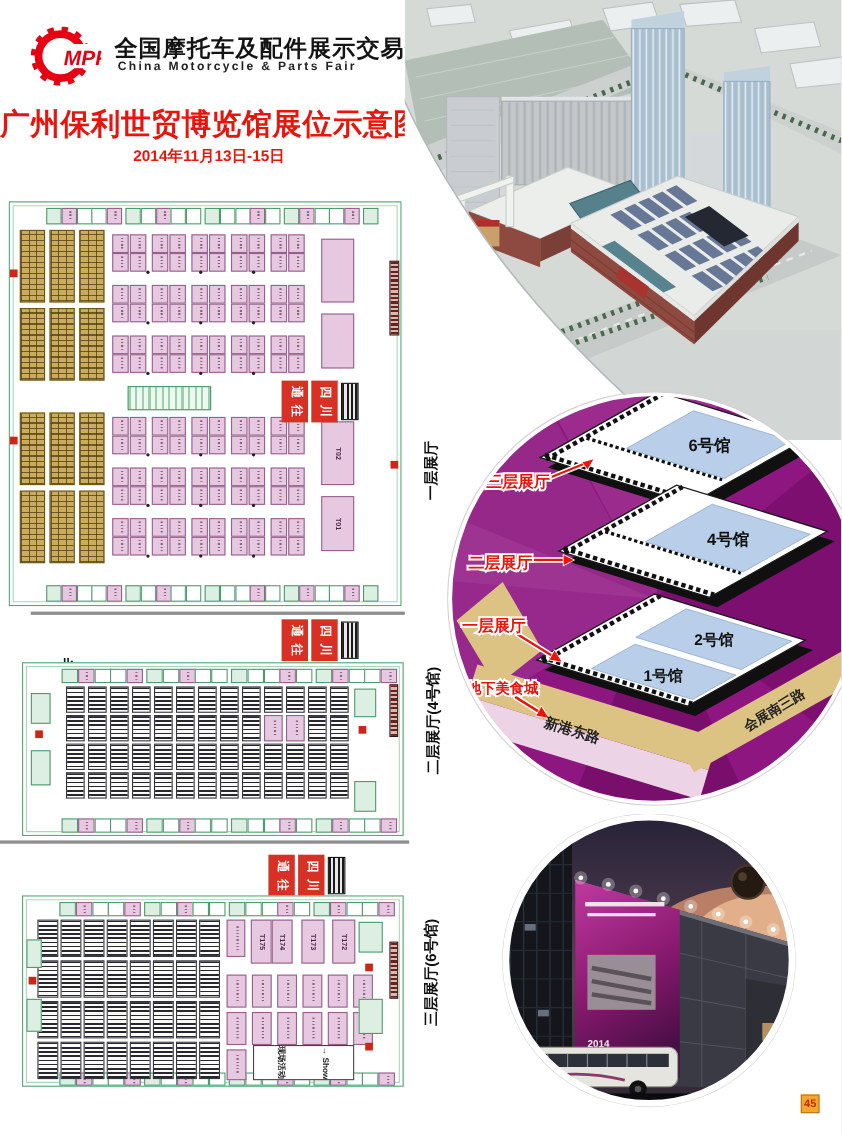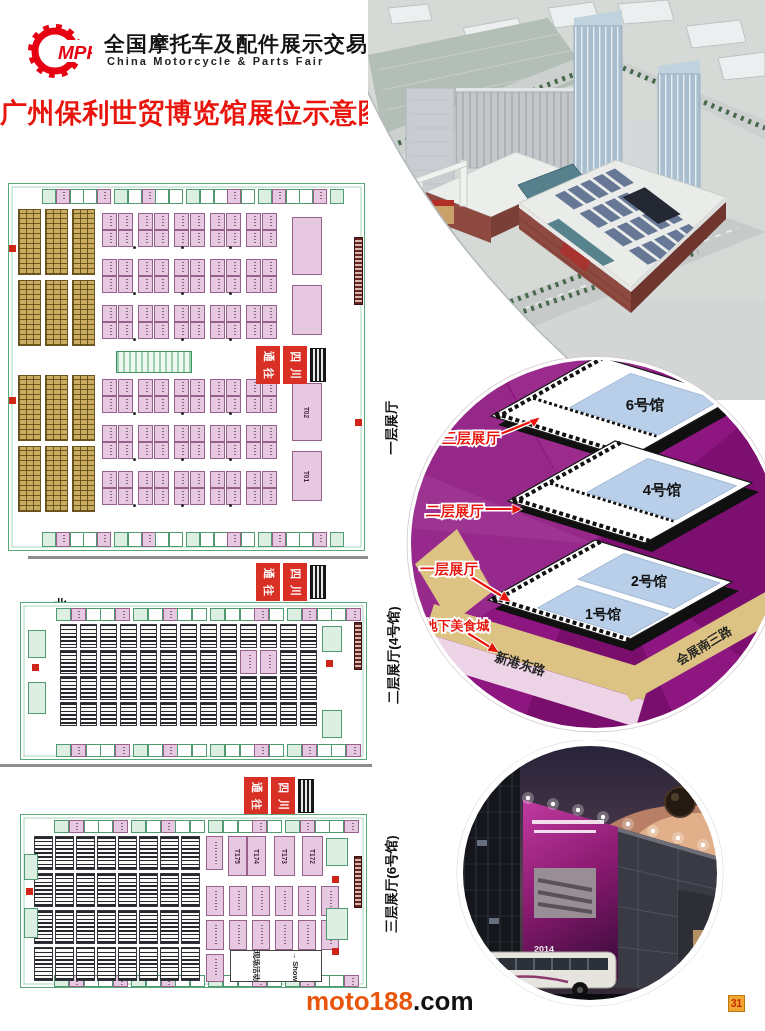--- a/index.html
+++ b/index.html
@@ -65,20 +65,21 @@
 
   <svg class="abs" style="left:28px;top:24px" width="64" height="54" viewBox="0 0 64 54">
     <circle cx="27" cy="27" r="20" fill="none" stroke="#e60012" stroke-width="7"></circle>
     <circle cx="27" cy="27" r="24" fill="none" stroke="#e60012" stroke-width="6" stroke-dasharray="5.6 7"></circle>
     <rect x="30" y="16" width="34" height="22" fill="#fff"></rect>
     <text x="30" y="35" font-size="19" font-weight="bold" font-style="italic" fill="#e60012">MPF</text>
   </svg>
   <div class="abs org-cn" style="left:104px;top:30px">全国摩托车及配件展示交易会</div>
   <div class="abs org-en" style="left:107px;top:55px">China Motorcycle &amp; Parts Fair</div>
   <div class="abs main-title" style="left:0;top:95px">广州保利世贸博览馆展位示意图</div>
+  <div class="abs date-line" style="left:0;top:133px">2014年11月13日-15日</div>
 
   <div class="abs" id="plan1" style="left:6px;top:183px;width:366px;height:372px">
       <div class="hall" style="left: 2px; top: 0px; width: 355px; height: 366px;"></div>
       <div class="sb b-green" style="left: 36px; top: 6px; width: 12px; height: 13px;"></div>
       <div class="sb b-pink" style="left: 49.8px; top: 6px; width: 12px; height: 13px;"></div>
       <div class="sb b-white" style="left: 63.6px; top: 6px; width: 12px; height: 13px;"></div>
       <div class="sb b-white" style="left: 77.4px; top: 6px; width: 12px; height: 13px;"></div>
       <div class="sb b-pink" style="left: 91.2px; top: 6px; width: 12px; height: 13px;"></div>
       <div class="sb b-green" style="left: 108px; top: 6px; width: 12px; height: 13px;"></div>
       <div class="sb b-white" style="left: 121.8px; top: 6px; width: 12px; height: 13px;"></div>
@@ -801,18 +802,15 @@
           <circle cx="152" cy="250" r="3" fill="#555"></circle>
       </g>
       <rect x="0" y="254" width="336" height="22" fill="#0c0c10"></rect>
       <rect x="200" y="258" width="40" height="3" fill="#d8c8b8" opacity="0.3"></rect>
       <circle cx="252" cy="62" r="15" fill="#241a12" stroke="#483626" stroke-width="2"></circle>
       <circle cx="247" cy="57" r="4" fill="#5a4632" opacity="0.8"></circle>
     </g>
     <circle cx="162" cy="133" r="130" fill="none" stroke="#fff" stroke-width="6"></circle>
   </svg>
 
-  <div class="abs site" style="left:306px;top:986px">
-    <span class="nm">moto188</span><span class="tld">.com</span>
-  </div>
-  <div class="pagenum" style="left:728px;top:995px">31</div>
+  <div class="pagenum" style="left:728px;top:995px">45</div>
 
 </div>
 
 </body></html>

